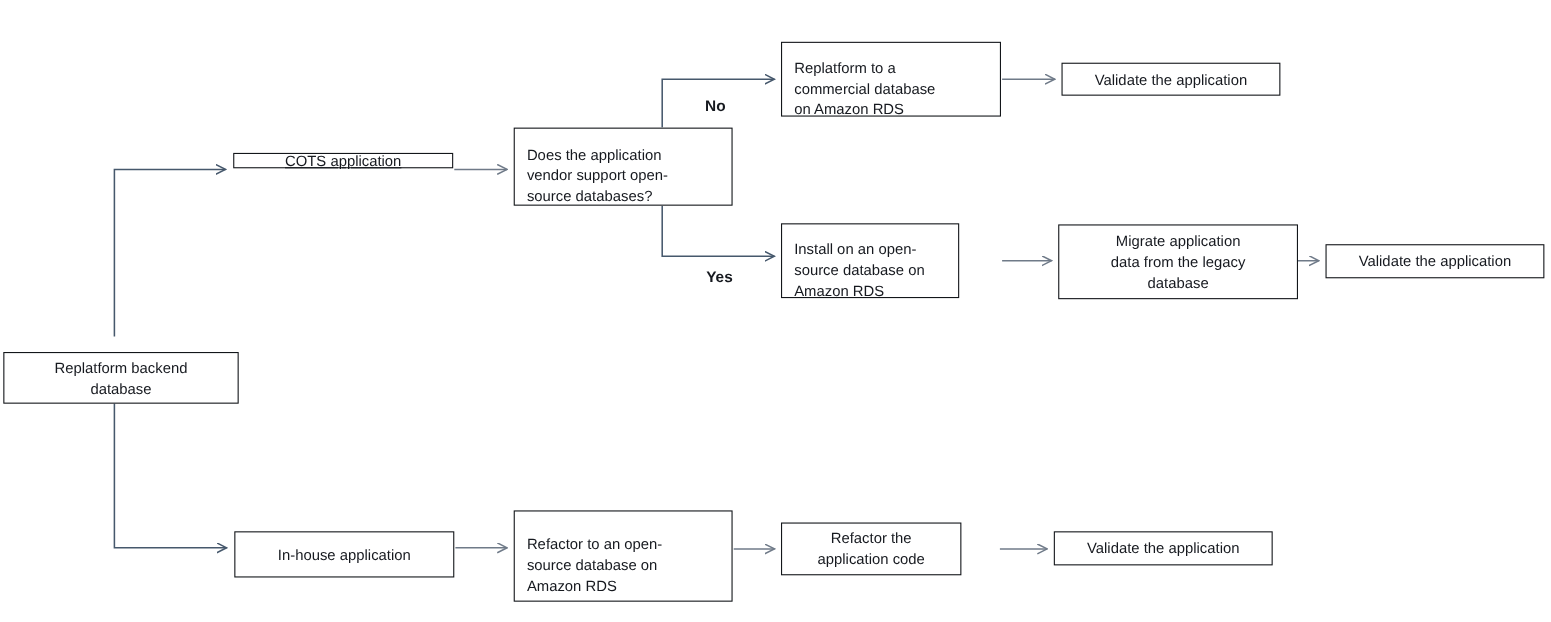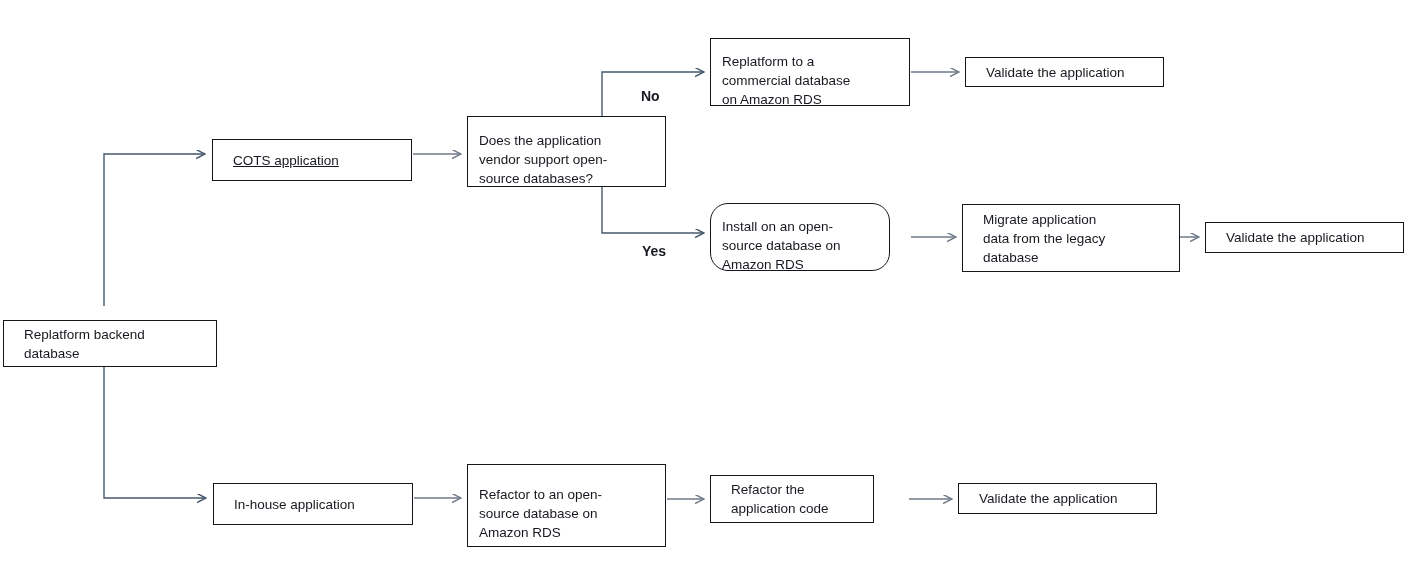--- a/index.html
+++ b/index.html
@@ -33,20 +33,21 @@
     font-size: 13.5px;
     line-height: 19px;
   }
   .node span {
     white-space: pre-line;
     display: block;
     width: 100%;
   }
   .node.center {
     justify-content: center;
+    text-align: center;
     padding: 0 20px;
   }
   .node.left {
     justify-content: flex-start;
     text-align: left;
     padding: 16px 8px 0 11px;
   }
   .edge-label {
     position: absolute;
     font-size: 14px;
@@ -82,41 +83,41 @@
     <path d="M414,498 L461,498" fill="none" stroke="#6f7a88" stroke-width="1.4" marker-end="url(#arrow-gray)"></path>
     <path d="M667,499 L704,499" fill="none" stroke="#6f7a88" stroke-width="1.4" marker-end="url(#arrow-gray)"></path>
     <path d="M909,499 L952,499" fill="none" stroke="#6f7a88" stroke-width="1.4" marker-end="url(#arrow-gray)"></path>
   </svg>
 
   <div class="node center" style="left:3px; top:320px; width:214px; height:47px;">
     <span>Replatform backend
 database</span>
   </div>
 
-  <div class="node center" style="left:212px; top:139px; width:200px; height:42px;text-decoration:underline;">
+  <div class="node center" style="left:212px; top:139px; width:200px; height:14px;text-decoration:underline;">
     <span>COTS application</span>
   </div>
 
   <div class="node left" style="left:467px; top:116px; width:199px; height:71px;">
     <span>Does the application
 vendor support open-
 source databases?</span>
   </div>
 
   <div class="node left" style="left:710px; top:38px; width:200px; height:68px;">
     <span>Replatform to a
 commercial database
 on Amazon RDS</span>
   </div>
 
   <div class="node center" style="left:965px; top:57px; width:199px; height:30px;">
     <span>Validate the application</span>
   </div>
 
-  <div class="node left" style="left:710px; top:203px; width:180px; height:68px;border-radius:18px;">
+  <div class="node left" style="left:710px; top:203px; width:162px; height:68px;">
     <span>Install on an open-
 source database on
 Amazon RDS</span>
   </div>
 
   <div class="node center" style="left:962px; top:204px; width:218px; height:68px;">
     <span>Migrate application
 data from the legacy
 database</span>
   </div>

